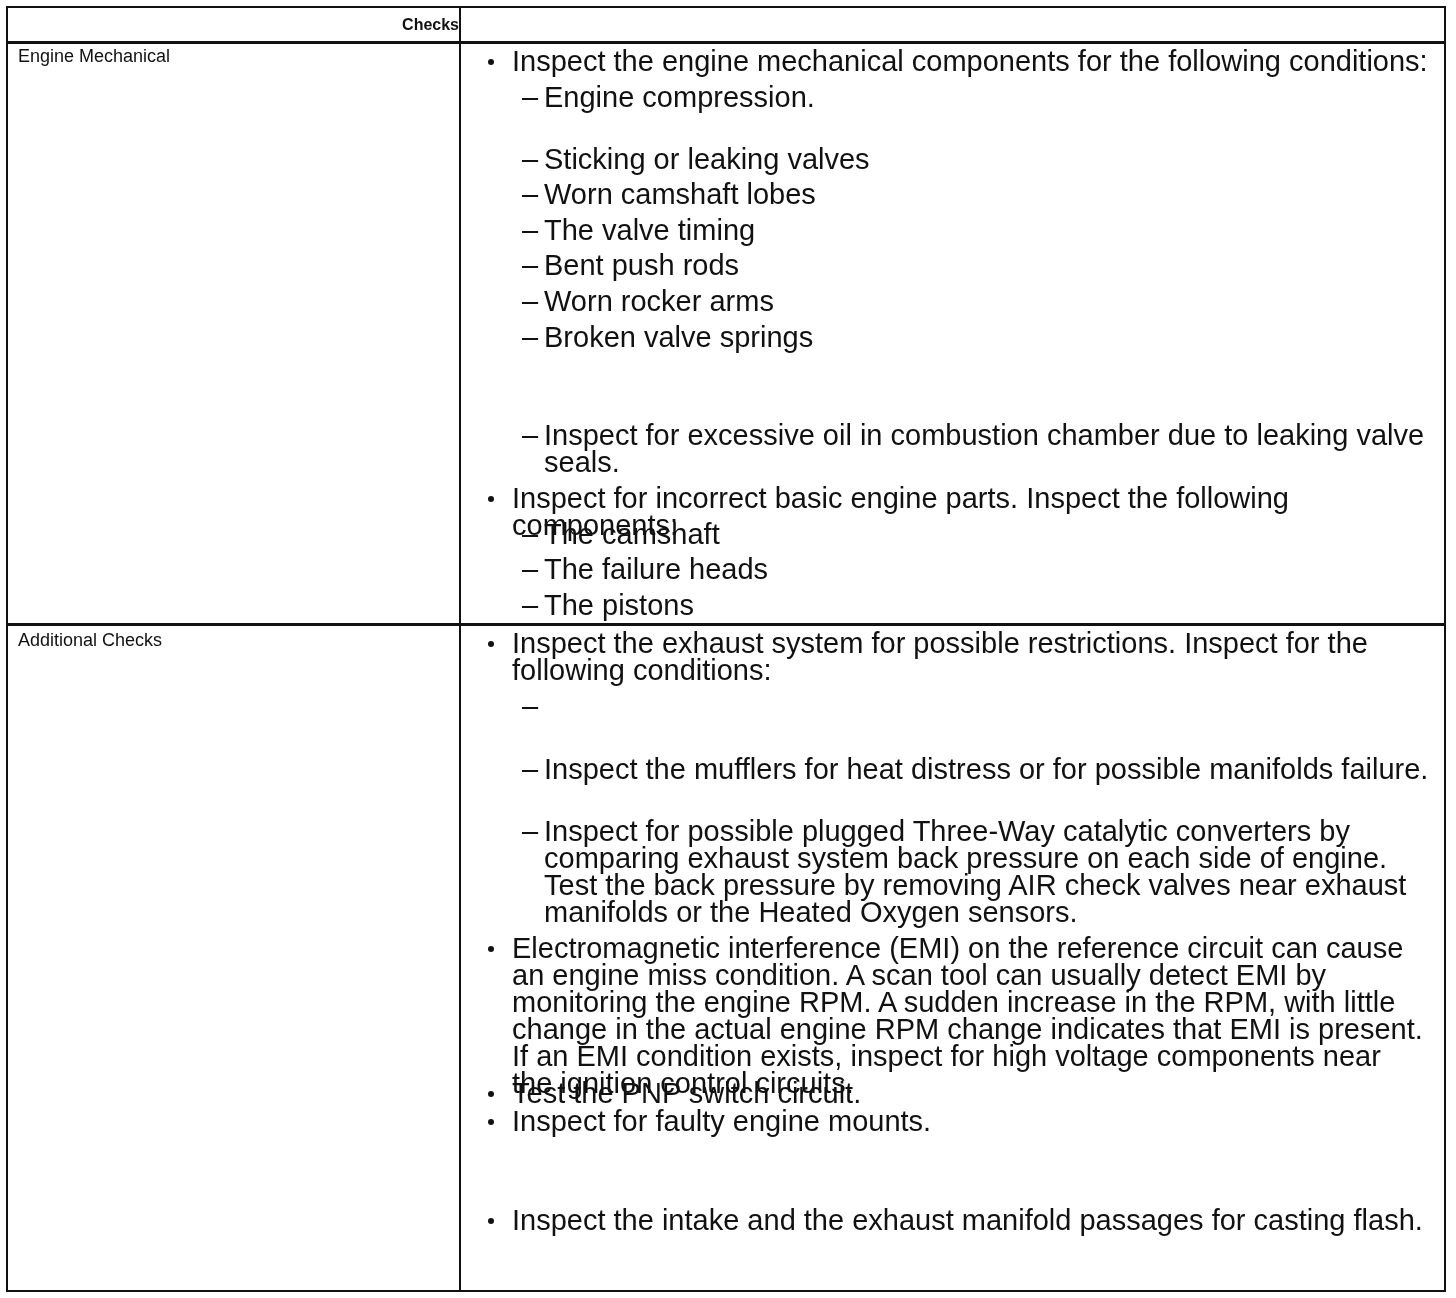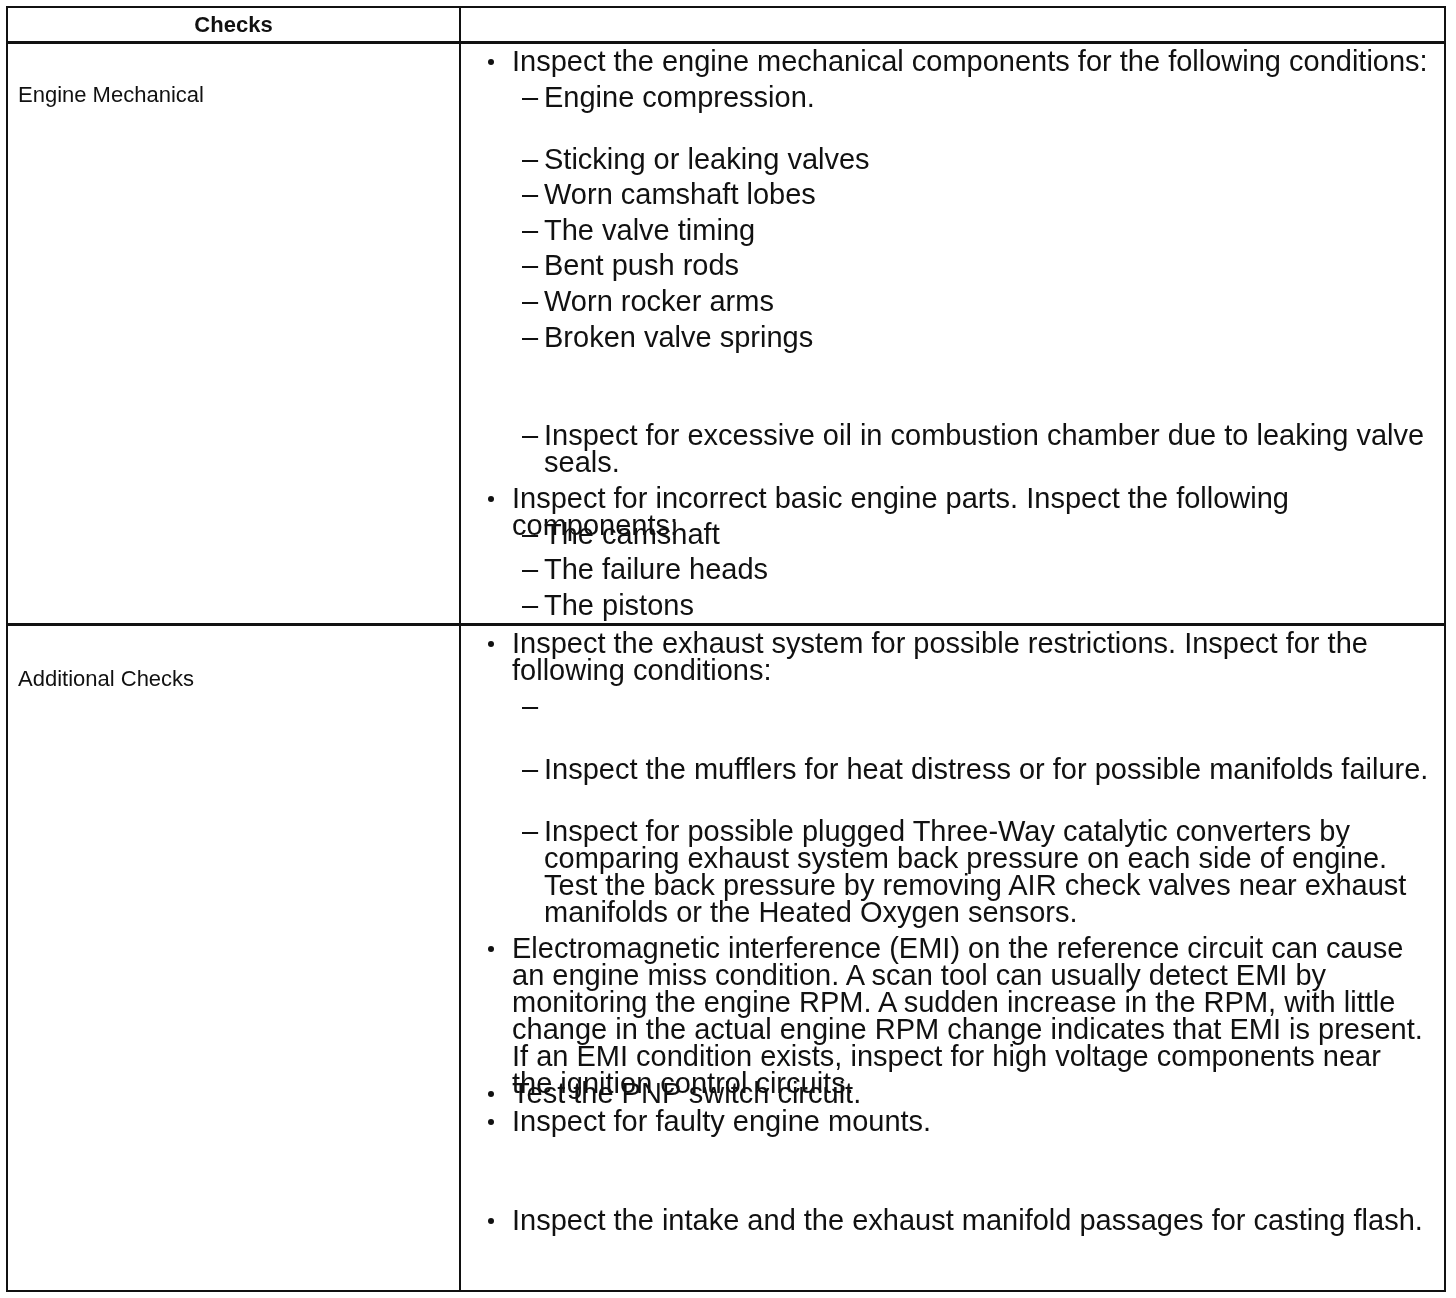--- a/index.html
+++ b/index.html
@@ -11,25 +11,25 @@
       position: absolute; left: 6px; top: 6px; width: 1440px; height: 1286px;
       border: 2px solid #111; box-sizing: border-box;
     }
     .col-divider {
       position: absolute; left: 451px; top: 0; width: 2px; height: 100%; background: #111;
     }
     .hdr-line { position: absolute; left: 0; top: 33px; width: 100%; height: 3px; background: #111; }
     .row-line { position: absolute; left: 0; top: 615px; width: 100%; height: 3px; background: #111; }
     .hdr-cell {
       position: absolute; top: 0; height: 16px; line-height: 33px;
-      text-align: center; font-weight: bold; font-size: 22px;
+      text-align: right; font-weight: bold; font-size: 16px;
     }
     .hdr-checks { left: 0; width: 451px; }
     .hdr-action { left: 453px; width: 985px; }
-    .check-label { position: absolute; left: 18px; font-size: 22px; margin-top: 36px; }
+    .check-label { position: absolute; left: 18px; font-size: 18px; }
     .item { position: absolute; font-size: 29px; line-height: 27px; }
     .bullet { left: 488px; width: 940px; padding-left: 24px; box-sizing: border-box; }
     .bullet .dot {
       position: absolute; left: 0; top: 11px; width: 6px; height: 6px;
       border-radius: 50%; background: #111;
     }
     .dash { left: 522px; width: 910px; padding-left: 22px; box-sizing: border-box; }
     .dash .mark { position: absolute; left: 0; top: 0; }
   </style>
 </head>

